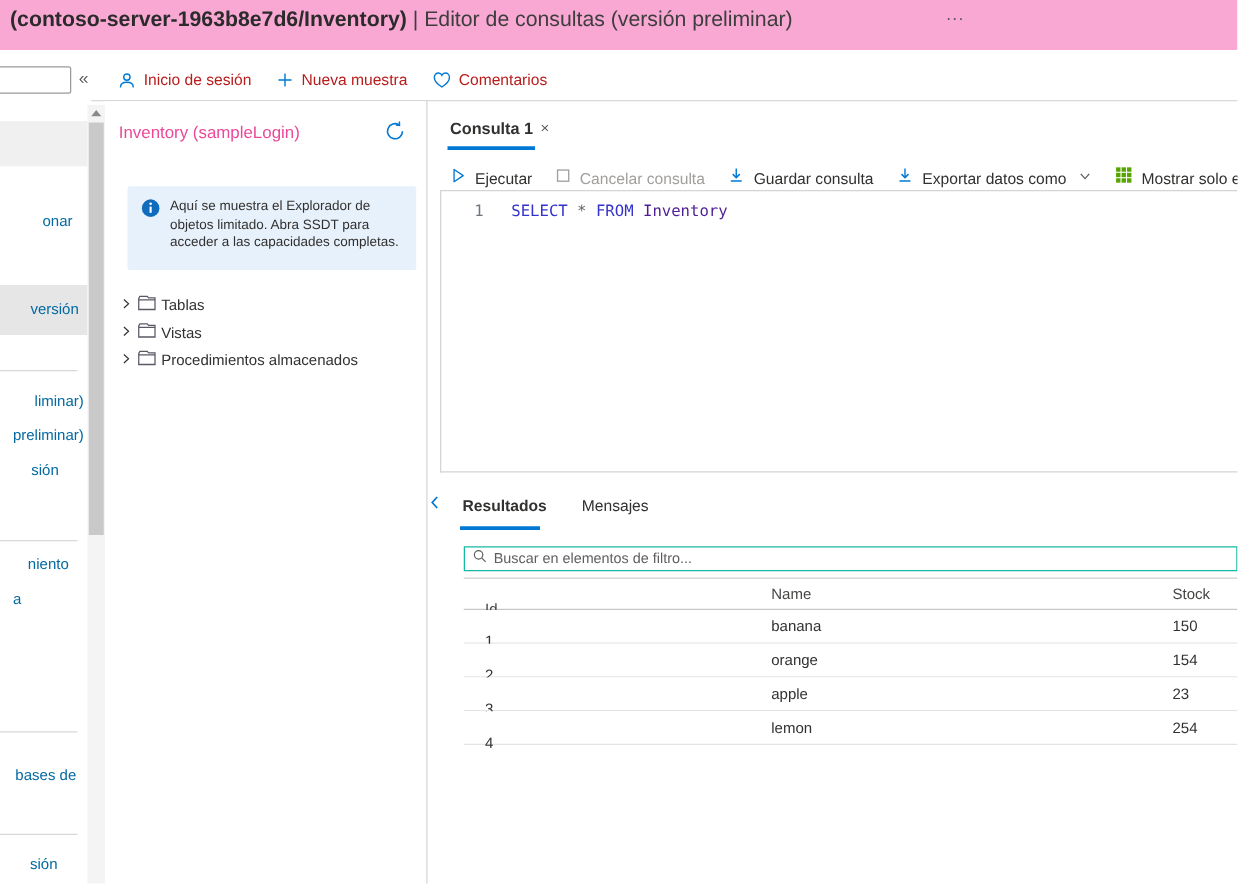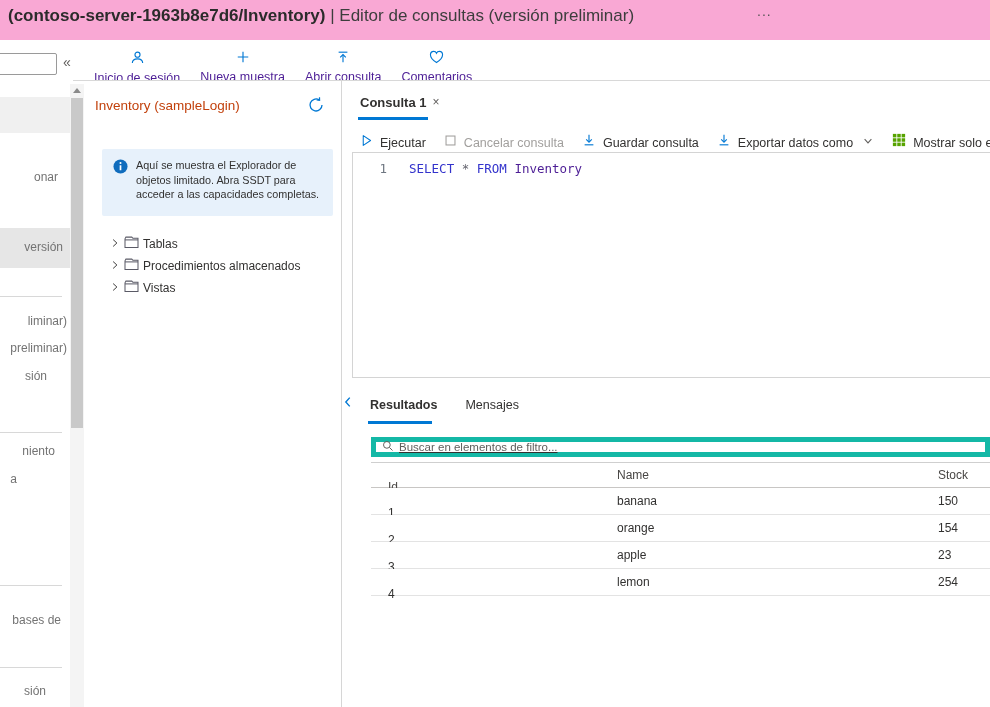--- a/index.html
+++ b/index.html
@@ -12,28 +12,28 @@
   #page-title { left:8px; top:6px; font-size:17px; white-space:nowrap; }
   #page-title .t-bold { font-weight:700; color:#2b2b2b; }
   #page-title .t-rest { font-weight:400; color:#3d3d3d; }
   #title-more { left:757px; top:3px; font-size:14px; color:#555; letter-spacing:1px; }
 
   
   #topbar { left:0; top:48px; width:990px; height:32px; }
   #global-search { left:-18px; top:5px; width:75px; height:22px; border:1px solid #9a9a9a; border-radius:2px; background:#fff; font-size:12px; padding:0 4px; outline:none; position:absolute; }
   #collapse-glyph { left:63px; top:6px; font-size:14px; color:#605e5c; }
   .cmdbar { left:88px; top:0; height:32px; display:flex; align-items:center; gap:0; position:absolute; }
-  .cmdbtn { display:flex; align-items:center; gap:6px; padding:0 14px 0 6px; height:28px; cursor:pointer; font-size:12.5px; color:#4c1d95; white-space:nowrap;flex-direction:column; }
+  .cmdbtn { display:flex; align-items:center; gap:6px; padding:0 14px 0 6px; height:28px; cursor:pointer; font-size:12.5px; color:#b91c1c; white-space:nowrap; }
   .cmdbtn svg { display:block; }
   #topbar-rule { left:73px; top:80px; width:917px; height:0; border-top:1px solid #d8d8d8; }
 
   
   #leftnav { left:0; top:80px; width:70px; height:627px; background:#fff; }
   .nav-band { position:absolute; left:0; width:70px; background:#f0f0f0; }
-  .nav-item { position:absolute; left:0; width:70px; font-size:12px; color:#737373; text-align:right; white-space:nowrap; overflow:hidden; }
+  .nav-item { position:absolute; left:0; width:70px; font-size:12px; color:#0369a1; text-align:right; white-space:nowrap; overflow:hidden; }
   .nav-divider { position:absolute; left:0; width:62px; border-top:1px solid #d8d8d8; }
   .s1{ top:90px; padding-right:12px; }
   .sel-band { top:148px; height:40px; background:#e6e6e6; }
   .s2{ top:160px; padding-right:7px; }
   .d1{ top:216px; }
   .s3{ top:234px; padding-right:3px; }
   .s4{ top:261px; padding-right:3px; }
   .s5{ top:289px; padding-right:23px; }
   .d2{ top:352px; }
   .s6{ top:364px; padding-right:15px; }
@@ -44,26 +44,26 @@
   .s9{ top:604px; padding-right:24px; }
 
   
   #nav-scrollbar { left:70px; top:84px; width:14px; height:623px; background:#f4f4f4; }
   #nav-scroll-up { position:absolute; left:2px; top:2px; width:10px; height:10px; }
   #nav-scroll-up::after { content:""; position:absolute; left:1px; top:2px; border-left:4px solid transparent; border-right:4px solid transparent; border-bottom:5px solid #8a8a8a; }
   #nav-scroll-thumb { position:absolute; left:1px; top:14px; width:12px; height:330px; background:#c9c9c9; }
 
   
   #explorer { left:84px; top:81px; width:257px; height:626px; background:#fff; }
-  #explorer-header { position:absolute; left:11px; top:17px; font-size:13.5px; color:#c2410c; }
+  #explorer-header { position:absolute; left:11px; top:17px; font-size:13.5px; color:#ec4899; }
   #refresh-btn { position:absolute; left:222px; top:14px; width:22px; height:22px; cursor:pointer; }
   #info-box { position:absolute; left:18px; top:68px; width:231px; height:67px; background:#e7f1fb; border-radius:2px; padding:9px 8px 8px 34px; }
   #info-icon { position:absolute; left:11px; top:10px; }
   #info-text { font-size:10.8px; line-height:1.35; color:#323130; }
-  .tree { position:absolute; left:26px; top:152px; }
+  .tree { position:absolute; left:12px; top:152px; }
   .tree-item { display:flex; align-items:center; gap:4px; height:22px; cursor:pointer; font-size:12px; color:#323130; white-space:nowrap; }
 
   
   #panel-divider { left:341px; top:80px; width:1px; height:627px; background:#d6d6d6; }
 
   
   #query-tab { left:360px; top:89px; height:26px; display:flex; align-items:center; gap:6px; cursor:pointer; }
   #query-tab .tab-label { font-size:13px; font-weight:700; color:#323130; }
   #query-tab .tab-close { font-size:12px; color:#605e5c; cursor:pointer; }
   #query-tab-underline { left:358px; top:117px; width:70px; height:3px; background:#0078d4; }
@@ -81,21 +81,21 @@
   .tok-op { color:#666670; }
   .tok-id { color:#4c1d95; }
 
   
   #results-collapse { left:341px; top:394px; width:14px; height:18px; cursor:pointer; }
   #results-tabs { left:370px; top:398px; display:flex; gap:28px; position:absolute; }
   .rtab { font-size:12.5px; color:#323130; cursor:pointer; }
   .rtab.active { font-weight:700; }
   #results-tab-underline { left:368px; top:421px; width:64px; height:3px; background:#0078d4; }
 
-  #filter-box { left:371px; top:437px; width:619px; height:20px; border:5px solid #14b8a6; background:#fff; display:flex; align-items:center; gap:5px; padding:0 6px;text-decoration:underline; }
+  #filter-box { left:371px; top:437px; width:619px; height:20px; border:1px solid #14b8a6; background:#fff; display:flex; align-items:center; gap:5px; padding:0 6px; }
   #filter-input { border:none; outline:none; flex:1; font-size:11.5px; color:#605e5c; background:transparent; font-family:"Liberation Sans", sans-serif; }
   #filter-input::placeholder { color:#605e5c; opacity:1; }
 
   #results-table { left:371px; top:462px; width:619px; }
   .thead { position:relative; height:26px; border-top:1px solid #cfcfcf; border-bottom:1px solid #c8c6c4; }
   .thead .tcell { color:#484644; }
   .trow { position:relative; height:27px; border-bottom:1px solid #e3e3e3; background:#fff; }
   .tcell { position:absolute; top:50%; transform:translateY(-50%); font-size:12px; color:#323130; white-space:nowrap; }
   .col-id { left:17px;margin-top:12px; }
   .col-name { left:246px; }
@@ -124,30 +124,20 @@
         </span>
       <span>Inicio de sesión</span>
     </div>
     <div class="cmdbtn">
       <span>
           <svg width="14" height="14" viewBox="0 0 16 16" stroke="#0078d4" stroke-width="1.3">
             <path d="M8 2 V14 M2 8 H14"></path>
           </svg>
         </span>
       <span>Nueva muestra</span>
-    </div>
-    <div class="cmdbtn">
-      <span>
-          <svg width="14" height="14" viewBox="0 0 16 16" fill="none" stroke="#0078d4" stroke-width="1.3">
-            <path d="M3 2.5 H13"></path>
-            <path d="M8 14 V5.5"></path>
-            <path d="M4.8 8.5 L8 5.2 L11.2 8.5"></path>
-          </svg>
-        </span>
-      <span>Abrir consulta</span>
     </div>
     <div class="cmdbtn">
       <span>
           <svg width="15" height="14" viewBox="0 0 16 15" fill="none" stroke="#0078d4" stroke-width="1.2">
             <path d="M8 13.5 C8 13.5 1.5 9.5 1.5 5.2 C1.5 2.9 3.2 1.5 5 1.5 C6.4 1.5 7.5 2.3 8 3.4 C8.5 2.3 9.6 1.5 11 1.5 C12.8 1.5 14.5 2.9 14.5 5.2 C14.5 9.5 8 13.5 8 13.5 Z"></path>
           </svg>
         </span>
       <span>Comentarios</span>
     </div>
   </div>
@@ -207,31 +197,31 @@
       <span>Tablas</span>
     </div>
     <div class="tree-item">
       <span><svg width="10" height="10" viewBox="0 0 16 16" fill="none" stroke="#323130" stroke-width="1.5">
             <path d="M5 2.5 L11 8 L5 13.5"></path>
           </svg></span>
       <span><svg width="15" height="13" viewBox="0 0 16 14" fill="none" stroke="#5a5a66" stroke-width="1.1">
             <path d="M1 3 L1 12.5 L15 12.5 L15 2.5 L9.5 2.5 L8.3 1.2 L2 1.2 L1 3 Z"></path>
             <path d="M1 4.2 L15 4.2"></path>
           </svg></span>
-      <span>Procedimientos almacenados</span>
+      <span>Vistas</span>
     </div>
     <div class="tree-item">
       <span><svg width="10" height="10" viewBox="0 0 16 16" fill="none" stroke="#323130" stroke-width="1.5">
             <path d="M5 2.5 L11 8 L5 13.5"></path>
           </svg></span>
       <span><svg width="15" height="13" viewBox="0 0 16 14" fill="none" stroke="#5a5a66" stroke-width="1.1">
             <path d="M1 3 L1 12.5 L15 12.5 L15 2.5 L9.5 2.5 L8.3 1.2 L2 1.2 L1 3 Z"></path>
             <path d="M1 4.2 L15 4.2"></path>
           </svg></span>
-      <span>Vistas</span>
+      <span>Procedimientos almacenados</span>
     </div>
   </div>
 </div>
 
 <div class="abs" id="panel-divider"></div>
 
 <div class="abs" id="query-tab">
   <span class="tab-label">Consulta 1</span>
   <span class="tab-close">×</span>
 </div>

